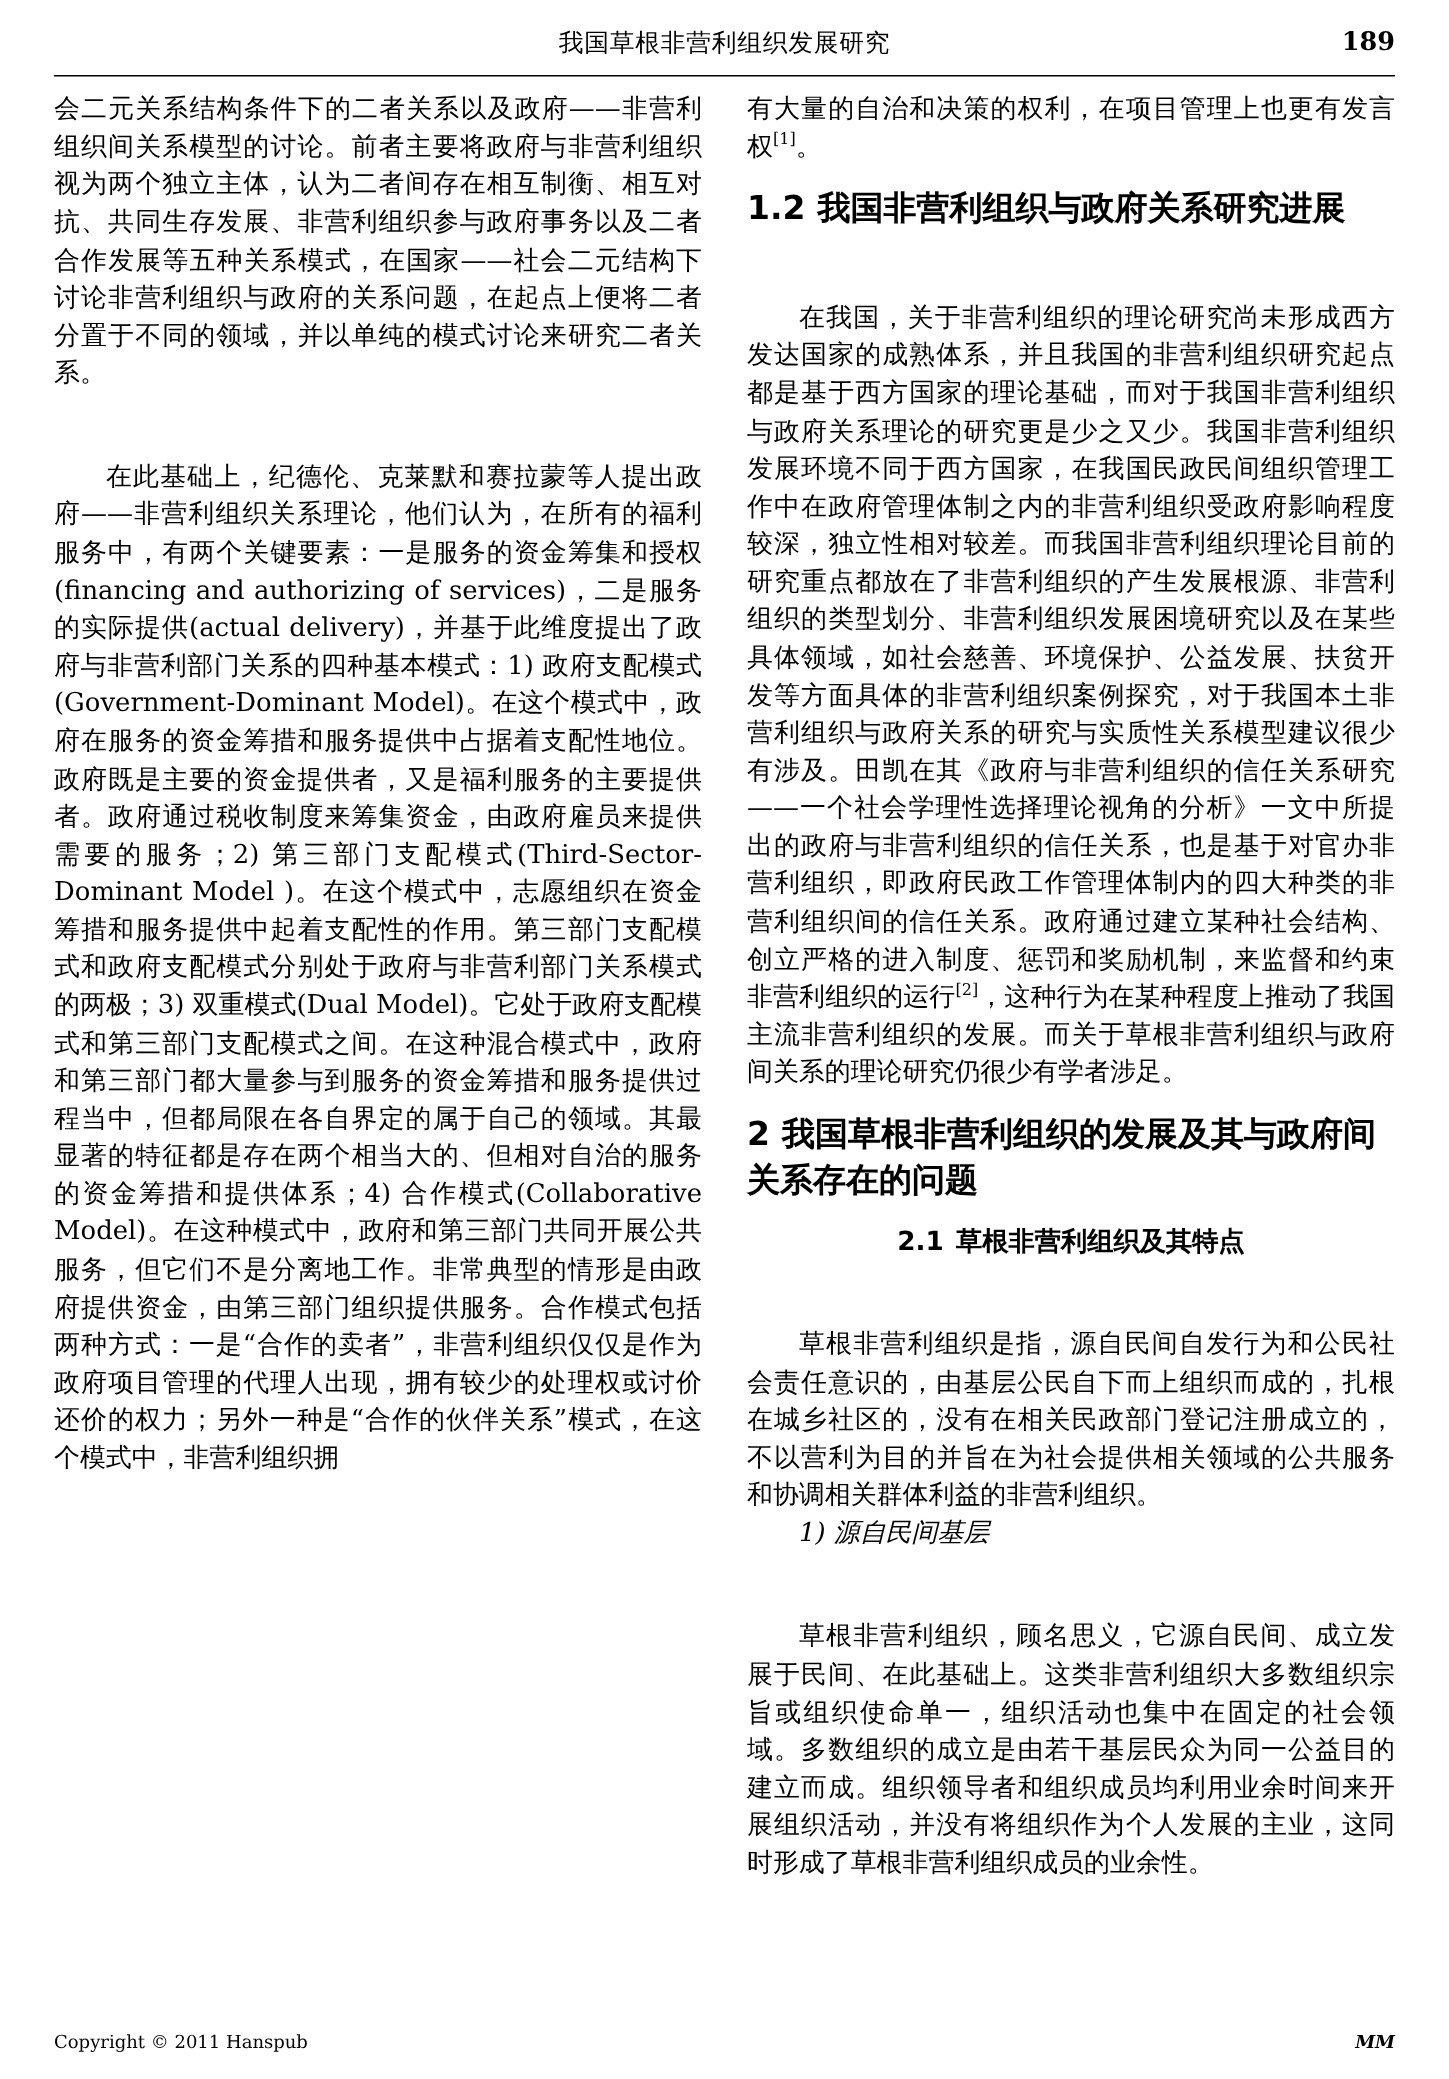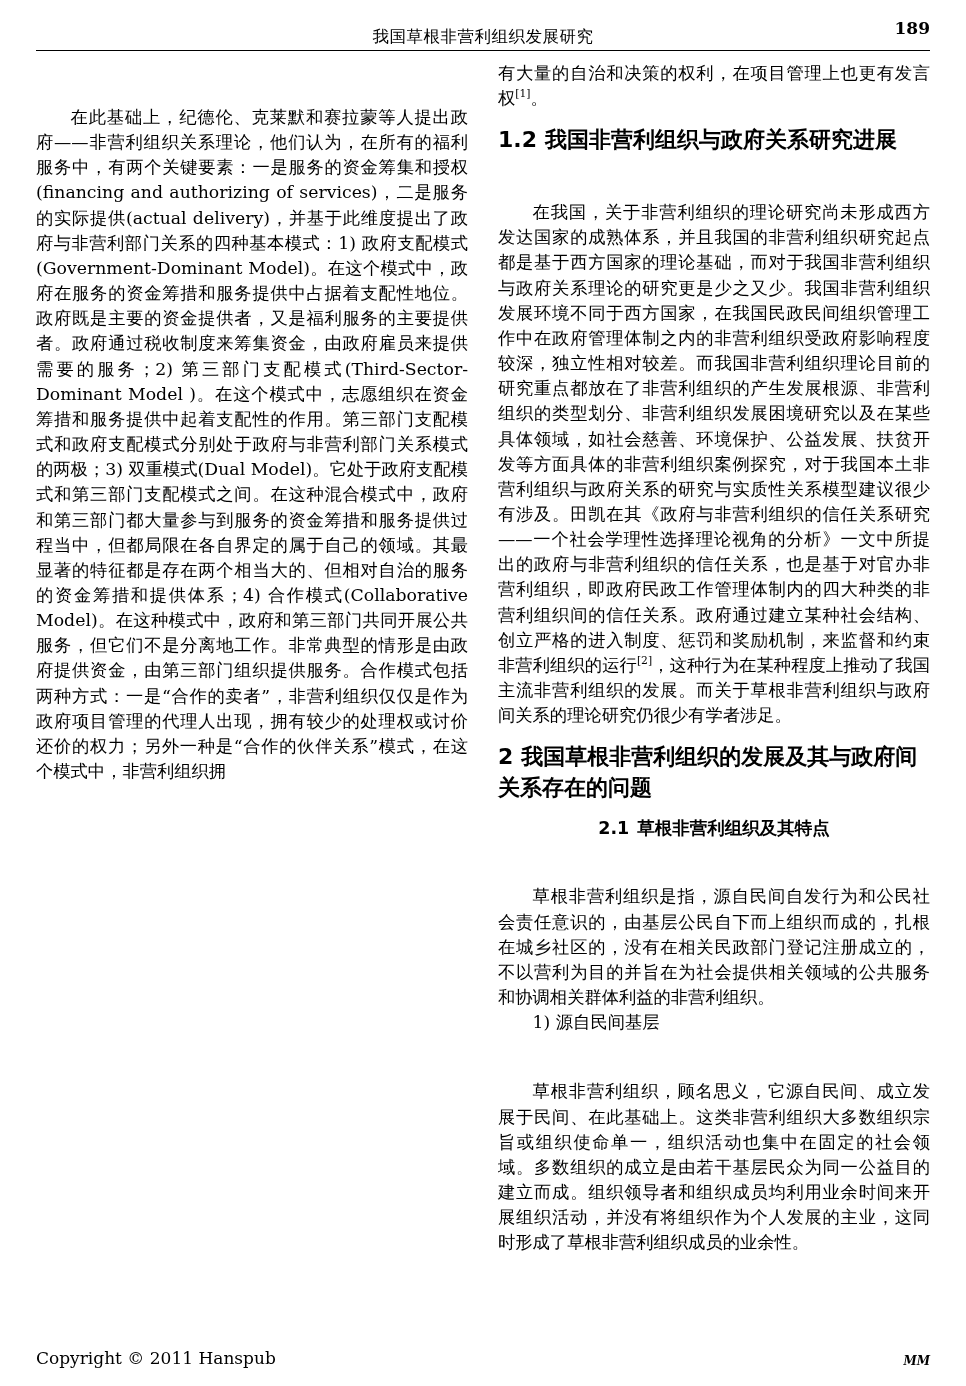--- a/index.html
+++ b/index.html
@@ -20,21 +20,21 @@
     width: 966px;
     height: 1386px;
     box-sizing: border-box;
     padding: 18px 36px 0 36px;
   }
   
   .runhead {
     position: relative;
     height: 30px;
     display: flex;
-    align-items: flex-end;
+    align-items: flex-start;
     justify-content: center;
   }
   .runhead-title {
     font-family: "DejaVu Sans", "Liberation Sans", sans-serif;
     font-size: 16.5px;
     letter-spacing: 0.5px;
   }
   .runhead-page {
     position: absolute;
     right: 0;
@@ -69,20 +69,21 @@
   }
   p.indent {
     text-indent: 2em;
     margin-top: 44px;
   }
   p.noindent {
     text-indent: 0;
   }
   p.listitem {
     text-indent: 2em;
+    font-style: italic;
   }
   h2.sec {
     font-family: "DejaVu Sans", "Liberation Sans", sans-serif;
     font-size: 22px;
     font-weight: bold;
     margin: 14px 0 8px 0;
     line-height: 1.4;
     text-align: left;
   }
   h3.subsec {
@@ -104,21 +105,21 @@
     position: absolute;
     left: 36px;
     right: 36px;
     bottom: 18px;
     display: flex;
     align-items: flex-end;
     justify-content: space-between;
   }
   .footer-left {
     font-family: "DejaVu Serif", "Liberation Serif", serif;
-    font-size: 17px;
+    font-size: 12px;
   }
   .footer-right {
     font-family: "DejaVu Serif", "Liberation Serif", serif;
     font-size: 12px;
     font-weight: bold;
     font-style: italic;
   }
 </style>
 </head>
 <body>
@@ -127,20 +128,21 @@
 
   <div class="runhead">
     <div class="runhead-title">我国草根非营利组织发展研究</div>
     <div class="runhead-page">189</div>
   </div>
   <hr class="rule">
 
   <div class="columns">
 
     <div class="col">
+      <p class="noindent">会二元关系结构条件下的二者关系以及政府——非营利组织间关系模型的讨论。前者主要将政府与非营利组织视为两个独立主体，认为二者间存在相互制衡、相互对抗、共同生存发展、非营利组织参与政府事务以及二者合作发展等五种关系模式，在国家——社会二元结构下讨论非营利组织与政府的关系问题，在起点上便将二者分置于不同的领域，并以单纯的模式讨论来研究二者关系。</p>
       <p class="indent">在此基础上，纪德伦、克莱默和赛拉蒙等人提出政府——非营利组织关系理论，他们认为，在所有的福利服务中，有两个关键要素：一是服务的资金筹集和授权(financing and authorizing of services)，二是服务的实际提供(actual delivery)，并基于此维度提出了政府与非营利部门关系的四种基本模式：1) 政府支配模式(Government-Dominant Model)。在这个模式中，政府在服务的资金筹措和服务提供中占据着支配性地位。政府既是主要的资金提供者，又是福利服务的主要提供者。政府通过税收制度来筹集资金，由政府雇员来提供需要的服务；2) 第三部门支配模式(Third-Sector-Dominant Model )。在这个模式中，志愿组织在资金筹措和服务提供中起着支配性的作用。第三部门支配模式和政府支配模式分别处于政府与非营利部门关系模式的两极；3) 双重模式(Dual Model)。它处于政府支配模式和第三部门支配模式之间。在这种混合模式中，政府和第三部门都大量参与到服务的资金筹措和服务提供过程当中，但都局限在各自界定的属于自己的领域。其最显著的特征都是存在两个相当大的、但相对自治的服务的资金筹措和提供体系；4) 合作模式(Collaborative Model)。在这种模式中，政府和第三部门共同开展公共服务，但它们不是分离地工作。非常典型的情形是由政府提供资金，由第三部门组织提供服务。合作模式包括两种方式：一是“合作的卖者”，非营利组织仅仅是作为政府项目管理的代理人出现，拥有较少的处理权或讨价还价的权力；另外一种是“合作的伙伴关系”模式，在这个模式中，非营利组织拥</p>
     </div>
 
     <div class="col">
       <p class="noindent">有大量的自治和决策的权利，在项目管理上也更有发言权<sup>[1]</sup>。</p>
 
       <h2 class="sec">
         <span class="sec-num">1.2</span><span>我国非营利组织与政府关系研究进展</span>
       </h2>
       <p class="indent">在我国，关于非营利组织的理论研究尚未形成西方发达国家的成熟体系，并且我国的非营利组织研究起点都是基于西方国家的理论基础，而对于我国非营利组织与政府关系理论的研究更是少之又少。我国非营利组织发展环境不同于西方国家，在我国民政民间组织管理工作中在政府管理体制之内的非营利组织受政府影响程度较深，独立性相对较差。而我国非营利组织理论目前的研究重点都放在了非营利组织的产生发展根源、非营利组织的类型划分、非营利组织发展困境研究以及在某些具体领域，如社会慈善、环境保护、公益发展、扶贫开发等方面具体的非营利组织案例探究，对于我国本土非营利组织与政府关系的研究与实质性关系模型建议很少有涉及。田凯在其《政府与非营利组织的信任关系研究——一个社会学理性选择理论视角的分析》一文中所提出的政府与非营利组织的信任关系，也是基于对官办非营利组织，即政府民政工作管理体制内的四大种类的非营利组织间的信任关系。政府通过建立某种社会结构、创立严格的进入制度、惩罚和奖励机制，来监督和约束非营利组织的运行<sup>[2]</sup>，这种行为在某种程度上推动了我国主流非营利组织的发展。而关于草根非营利组织与政府间关系的理论研究仍很少有学者涉足。</p>

